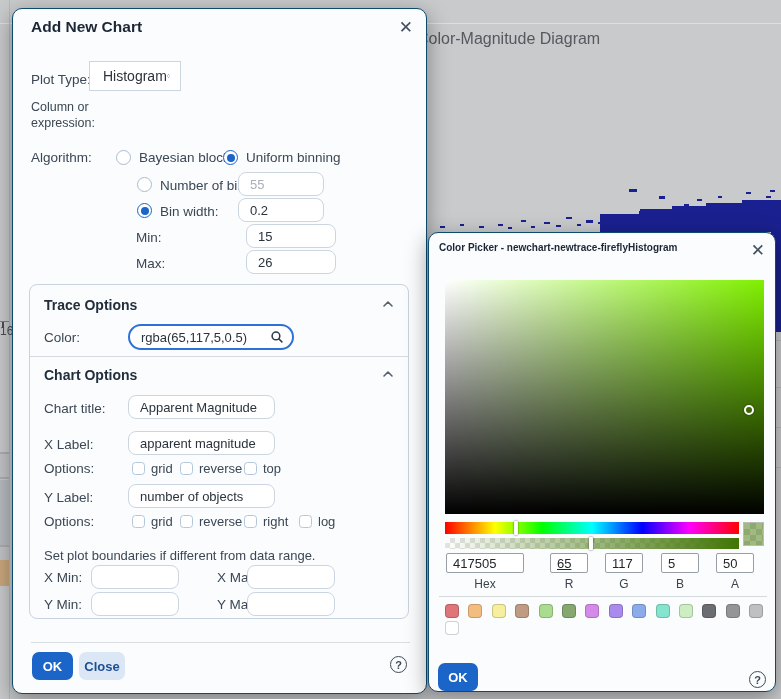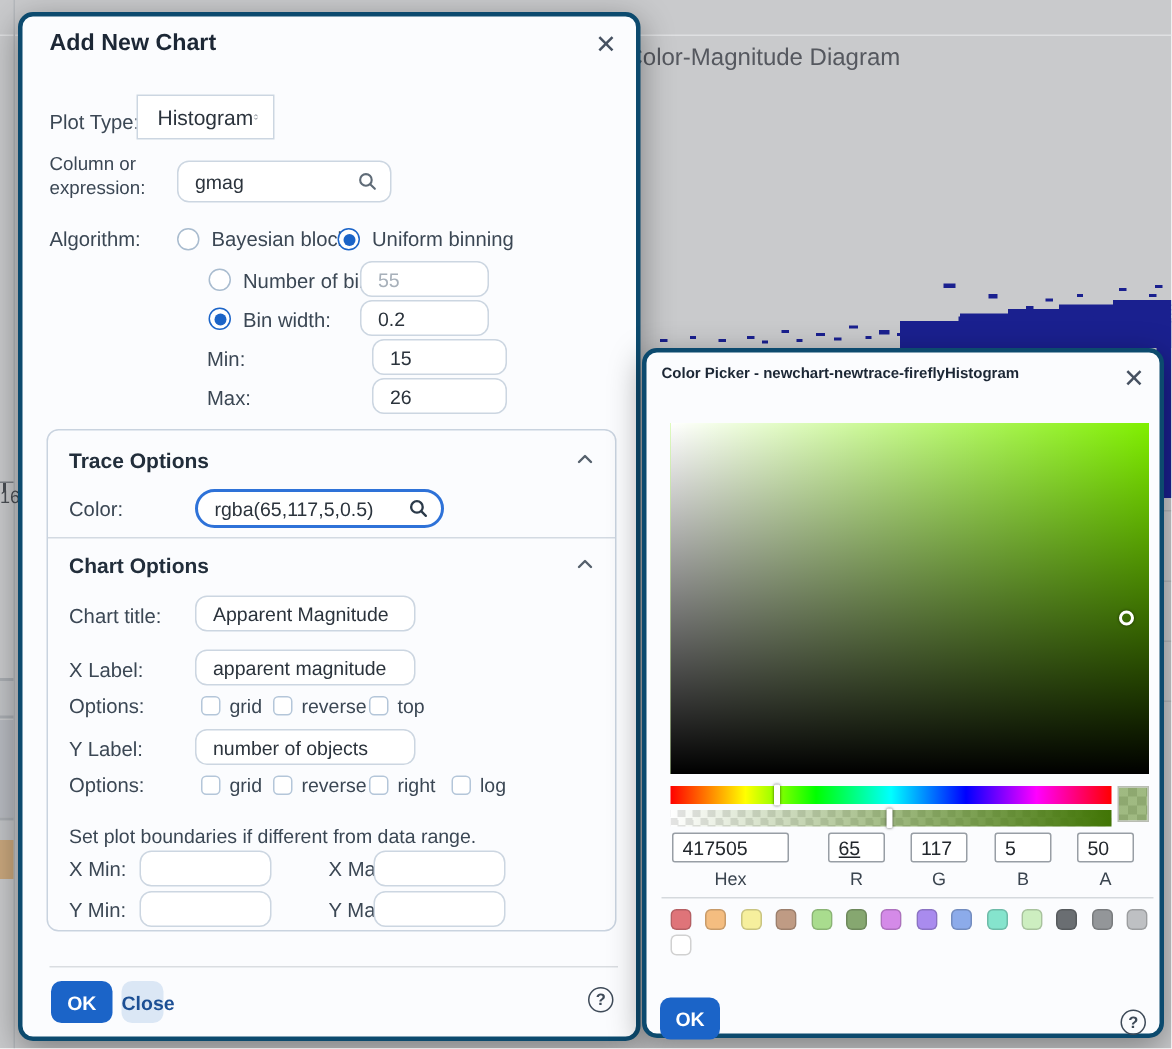--- a/index.html
+++ b/index.html
@@ -27,21 +27,21 @@
   #strip2{top:480px;height:65px;background:#b7bac0;}
   #strip3{top:547px;height:13px;background:#c1c3c6;}
   #strip4{top:560px;height:26px;background:#c9a77d;}
   .bg-hline{left:0;width:9px;height:2px;background:#a9adb2;}
   .bg-rline{left:775px;width:6px;height:1px;background:#b5b8bb;}
   #scatter-layer{position:absolute;left:0;top:0;width:781px;height:699px;z-index:1;}
   .pt,.band{position:absolute;background:var(--navy);}
 
   
   .dlg{position:absolute;background:var(--dlg-bg);border-radius:10px;
-       box-shadow:0 6px 22px rgba(0,0,0,.38);border:3px solid #0c4a6e;}
+       box-shadow:0 6px 22px rgba(0,0,0,.38);border:1px solid #0c4a6e;}
   #add-chart-dialog{left:12px;top:8px;width:415px;height:686px;z-index:5;}
   #color-picker-dialog{left:428px;top:232px;width:348px;height:460px;z-index:6;}
   .dlg-header{position:absolute;left:0;top:0;right:0;height:34px;}
   .dlg-title{position:absolute;font-weight:700;color:var(--heading);white-space:nowrap;}
   .close-x{position:absolute;font-size:17px;color:#465161;cursor:pointer;line-height:1;}
   .lbl{position:absolute;font-size:13.5px;color:var(--label);white-space:nowrap;}
   .field{position:absolute;border:1px solid var(--border);border-radius:8px;background:#fff;
          font-size:13px;color:#2b333c;padding:0 11px;font-family:"Liberation Sans",sans-serif;outline:none;width:100%;}
   .muted{color:#a7b0ba;}
   .radio{position:absolute;width:15px;height:15px;border-radius:50%;border:1.5px solid #a9bccf;background:#fff;}
@@ -163,27 +163,20 @@
       <svg width="10" height="16" viewBox="0 0 10 16">
         <path d="M2 6 L5 3 L8 6" fill="none" stroke="#55606c" stroke-width="1.6" stroke-linecap="round" stroke-linejoin="round"></path>
         <path d="M2 10 L5 13 L8 10" fill="none" stroke="#55606c" stroke-width="1.6" stroke-linecap="round" stroke-linejoin="round"></path>
       </svg>
     </div>
 
     <div class="lbl" style="left:18px;top:90px;font-size:12.5px;line-height:16px">
       <span>Column or</span><br>
       <span>expression:</span>
     </div>
-    <div style="position:absolute;left:103px;top:96px;width:143px;height:28px">
-      <input class="field" style="height: 28px; padding-right: 30px;" value="gmag">
-      <svg class="mag" style="right:9px;top:7px" width="14" height="14" viewBox="0 0 20 20">
-        <circle cx="8.5" cy="8.5" r="5.5" fill="none" stroke="#5f6b77" stroke-width="2"></circle>
-        <line x1="12.8" y1="12.8" x2="17" y2="17" stroke="#5f6b77" stroke-width="2" stroke-linecap="round"></line>
-      </svg>
-    </div>
 
     <div class="lbl" style="left:18px;top:141px">Algorithm:</div>
     <div class="radio" style="left:103px;top:141px"></div>
     <div class="lbl" style="left:126px;top:141px">Bayesian blocks</div>
     <div class="radio checked" style="left:210px;top:141px"></div>
     <div class="lbl" style="left:233px;top:141px">Uniform binning</div>
 
     <div class="radio" style="left:124px;top:168px"></div>
     <div class="lbl" style="left:147px;top:169px">Number of bins:</div>
     <div style="position:absolute;left:225px;top:163px;width:86px;height:24px">
@@ -275,21 +268,21 @@
         <input class="field" style="height: 24px;">
       </div>
       <div class="lbl" style="left:187px;top:312px">Y Max:</div>
       <div style="position:absolute;left:217px;top:307px;width:88px;height:24px">
         <input class="field" style="height: 24px;">
       </div>
     </div>
 
     <div class="divider" style="left:18px;top:633px;width:379px;background:#dadde1"></div>
     <button class="btn btn-primary" style="left:19px;top:643px;width:41px;height:28px">OK</button>
-    <button class="btn btn-secondary" style="left:66px;top:643px;width:28px;height:28px">Close</button>
+    <button class="btn btn-secondary" style="left:66px;top:643px;width:46px;height:28px">Close</button>
     <div class="help" style="left:377px;top:647px">?</div>
   </div>
 
   <div class="dlg" id="color-picker-dialog">
     <div class="dlg-header">
       <div class="dlg-title" style="left:10px;top:9px;font-size:10px">Color Picker - newchart-newtrace-fireflyHistogram</div>
       <div class="close-x" style="right:10px;top:9px">✕</div>
     </div>
 
     <div id="sat-area">

